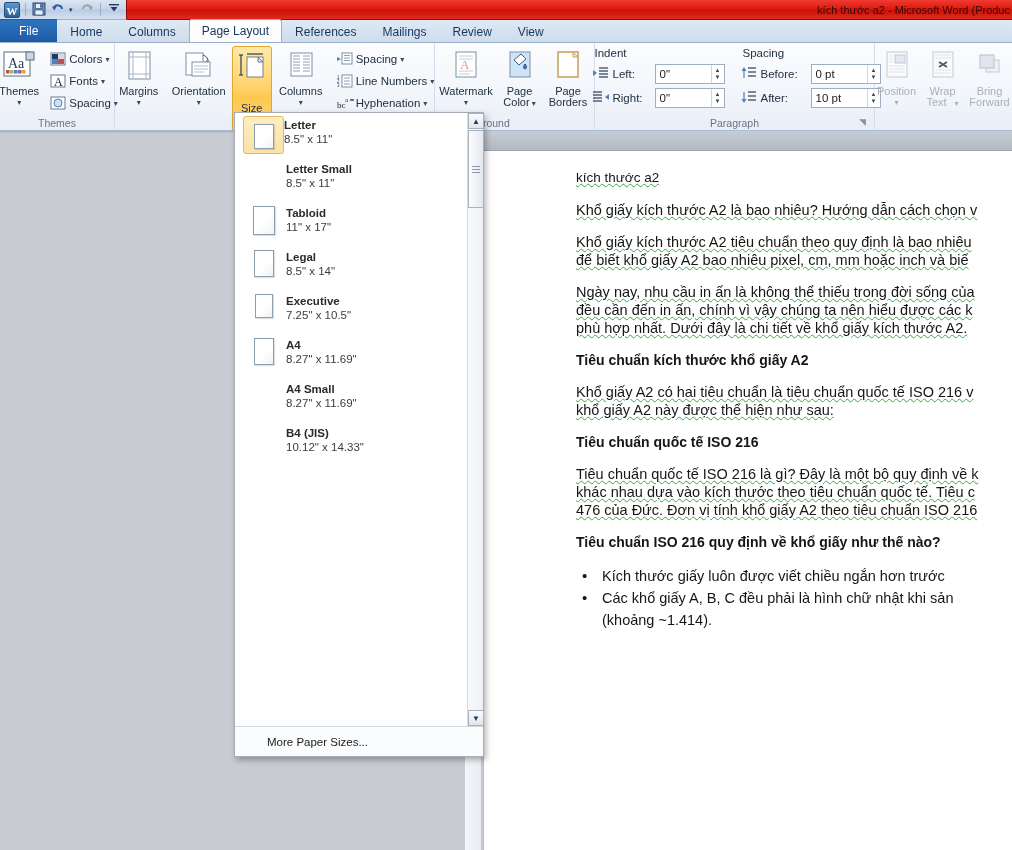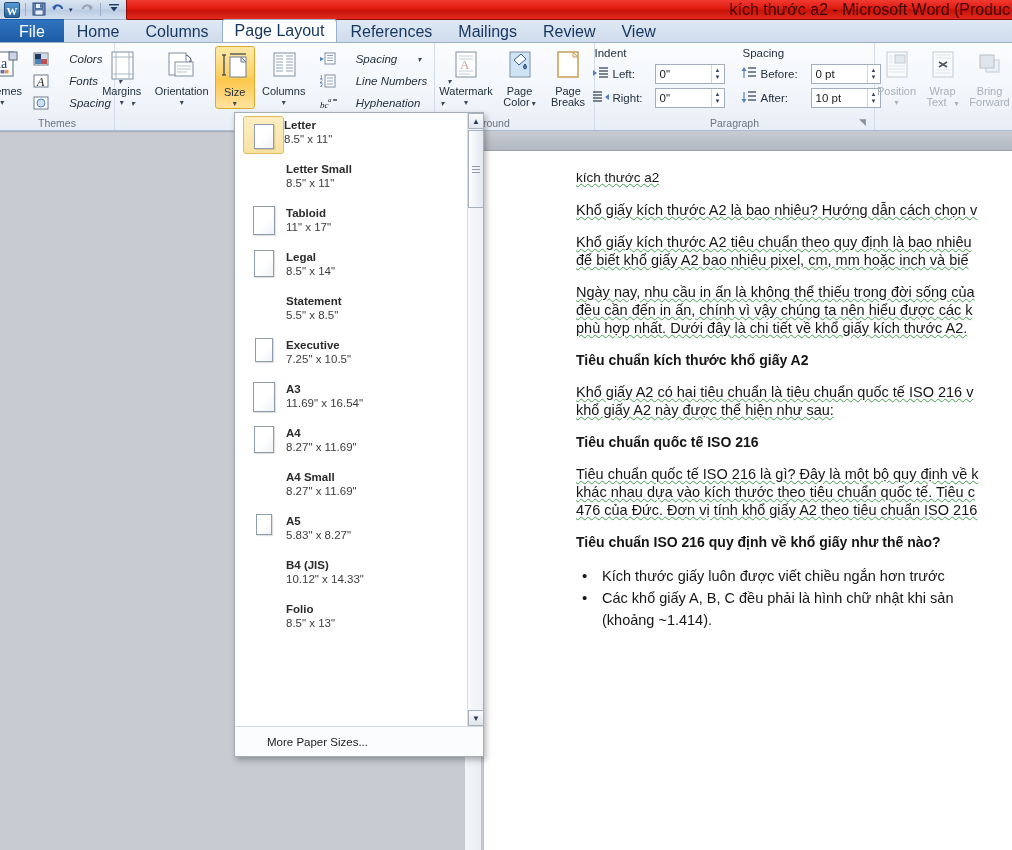--- a/index.html
+++ b/index.html
@@ -34,33 +34,33 @@
     font-family: "Liberation Serif", serif;
     border: 1px solid #1f4e79;
   }
   .qat-btn { width:16px; height:16px; text-align:center; line-height:16px; font-size:13px; color:#2a4b7c; }
   .qat-btn.dis { color:#9aa4b0; }
   .qat-arrow { font-size:7px; color:#1f3b63; width:7px; }
 
   .title-text {
     position: absolute; right: 0; top: 0; height: 28px; line-height: 20px;
     padding-right: 2px;
-    font-size: 16px; color: #3a0503; white-space: nowrap;
+    font-size: 11px; color: #3a0503; white-space: nowrap;
   }
 
   
   .tabstrip {
     position: absolute; left: 0; top: 20px; width: 1012px; height: 23px;
     background: linear-gradient(to bottom,#dfe9f5,#cfdcec);
     border-bottom: 1px solid #9ab0cc;
     display: flex; align-items: flex-end;
   }
   .tab {
     height: 22px; line-height: 22px; padding: 0 12px;
-    font-size: 16px; color: #15365f; white-space: nowrap;
+    font-size: 12px; color: #15365f; white-space: nowrap;
     border: 1px solid transparent; border-bottom: none;
   }
   .tab.file {
     background: linear-gradient(to bottom,#2f74c0,#1d5ca5);
     color: #fff; height: 23px; line-height: 23px; padding: 0 18px;
   }
   .tab.active {
     background: #fdfdfe;
     border-color: #9ab0cc;
     border-top-left-radius: 3px; border-top-right-radius: 3px;
@@ -91,26 +91,26 @@
   .bigbtn {
     width: 54px; display:flex; flex-direction:column; align-items:center;
     padding-top: 2px; cursor: default;
   }
   .bigbtn .glyph { height: 38px; display:flex; align-items:center; justify-content:center; }
   .bigbtn .cap { font-size: 11px; color:#22303f; text-align:center; line-height:11px; }
   .bigbtn .cap2 { font-size: 11px; color:#22303f; text-align:center; line-height:11px; }
   .bigbtn .caret { font-size:8px; color:#3a4a5c; line-height:9px; margin-top:1px; }
   .bigbtn.sel {
     background: linear-gradient(to bottom,#ffe9a8,#fed269 45%,#fcc74c 55%,#ffe3a0);
-    border: 1px solid #e0a92c; border-radius: 3px;
+    border: 1px solid #e0a92c; border-radius: 3px; gap: 16px;
   }
   .bigbtn.dis .cap, .bigbtn.dis .cap2, .bigbtn.dis .caret { color:#a8b0ba; }
 
   .smallcol { display:flex; flex-direction:column; justify-content:flex-start; padding-top:3px; gap:2px; }
-  .smallbtn { display:flex; align-items:center; gap:20px; height:20px; padding:0 3px; font-size:11.5px; color:#22303f; white-space:nowrap;font-style:italic; }
+  .smallbtn { display:flex; align-items:center; gap:3px; height:20px; padding:0 3px; font-size:11.5px; color:#22303f; white-space:nowrap; }
   .smallbtn .caret { font-size:8px; color:#3a4a5c; }
   .swatch { width:16px; height:16px; display:block; }
 
   
   .field-grid { display:flex; flex-direction:column; gap:3px; padding-top:2px; }
   .field-row { display:flex; align-items:center; gap:4px; height:21px; }
   .field-row .lab { font-size:11.5px; color:#22303f; width:38px; }
   .spinbox {
     display:flex; align-items:center; height:20px; width:70px;
     border:1px solid #a0aec0; background:#fff;
@@ -486,21 +486,21 @@
             </div>
         </div>
         <div class="bigbtn" style="width:48px">
           <div class="glyph">
             <svg width="30" height="34" viewBox="0 0 30 34">
                 <rect x="5" y="2" width="20" height="25" fill="#fff" stroke="#c8a560" stroke-width="1.6"></rect>
                 <path d="M20 2 l5 5 h-5z" fill="#f0e6d2" stroke="#c8a560"></path>
               </svg>
           </div>
           <div class="cap">Page</div>
-          <div class="cap2">Breaks</div>
+          <div class="cap2">Borders</div>
         </div>
       </div>
       <div class="rgroup-label" style="text-align:left;padding-left:6px">e Background</div>
     </div>
 
     <div class="rgroup" style="width:280px">
       <div class="rgroup-body" style="padding-left:4px; gap:16px">
         <div>
           <div class="grouphdr">Indent</div>
           <div class="field-grid">
@@ -722,81 +722,49 @@
         <div class="dd-item">
           <div class="thumbwrap">
             <div class="papericon" style="width: 20px; height: 27px;"></div>
           </div>
           <div class="labels">
             <div class="dd-name">Legal</div>
             <div class="dd-dim">8.5" x 14"</div>
           </div>
         </div>
         <div class="dd-item">
-          <div class="thumbwrap"></div>
-          <div class="labels">
-            <div class="dd-name">Statement</div>
-            <div class="dd-dim">5.5" x 8.5"</div>
-          </div>
-        </div>
-        <div class="dd-item">
           <div class="thumbwrap">
             <div class="papericon" style="width: 18px; height: 24px;"></div>
           </div>
           <div class="labels">
             <div class="dd-name">Executive</div>
             <div class="dd-dim">7.25" x 10.5"</div>
-          </div>
-        </div>
-        <div class="dd-item">
-          <div class="thumbwrap">
-            <div class="papericon" style="width: 22px; height: 30px;"></div>
-          </div>
-          <div class="labels">
-            <div class="dd-name">A3</div>
-            <div class="dd-dim">11.69" x 16.54"</div>
           </div>
         </div>
         <div class="dd-item">
           <div class="thumbwrap">
             <div class="papericon" style="width: 20px; height: 27px;"></div>
           </div>
           <div class="labels">
             <div class="dd-name">A4</div>
             <div class="dd-dim">8.27" x 11.69"</div>
           </div>
         </div>
         <div class="dd-item">
           <div class="thumbwrap"></div>
           <div class="labels">
             <div class="dd-name">A4 Small</div>
             <div class="dd-dim">8.27" x 11.69"</div>
           </div>
         </div>
         <div class="dd-item">
-          <div class="thumbwrap">
-            <div class="papericon" style="width: 16px; height: 21px;"></div>
-          </div>
-          <div class="labels">
-            <div class="dd-name">A5</div>
-            <div class="dd-dim">5.83" x 8.27"</div>
-          </div>
-        </div>
-        <div class="dd-item">
           <div class="thumbwrap"></div>
           <div class="labels">
             <div class="dd-name">B4 (JIS)</div>
             <div class="dd-dim">10.12" x 14.33"</div>
-          </div>
-        </div>
-        <div class="dd-item">
-          <div class="thumbwrap"></div>
-          <div class="labels">
-            <div class="dd-name">Folio</div>
-            <div class="dd-dim">8.5" x 13"</div>
           </div>
         </div>
       </div>
     <div class="dd-scroll">
       <div class="dd-arrow up">▲</div>
       <div class="dd-thumb">
           <i></i>
         </div>
       <div class="dd-arrow down">▼</div>
     </div>

